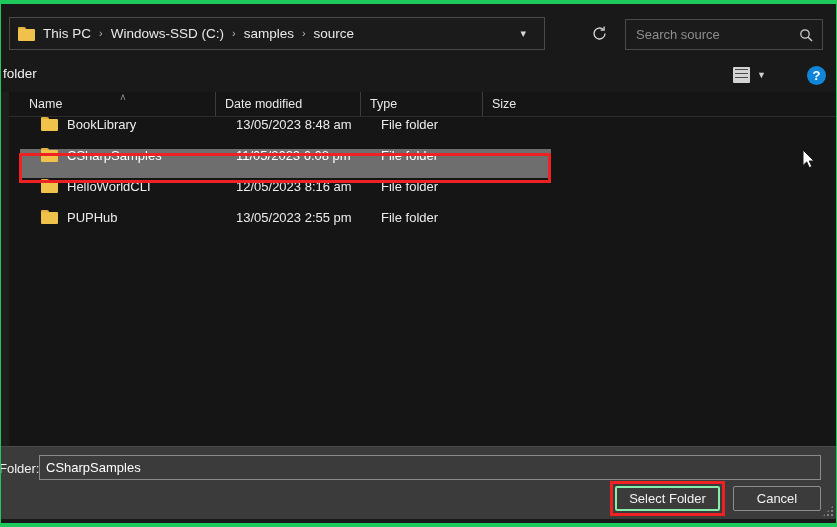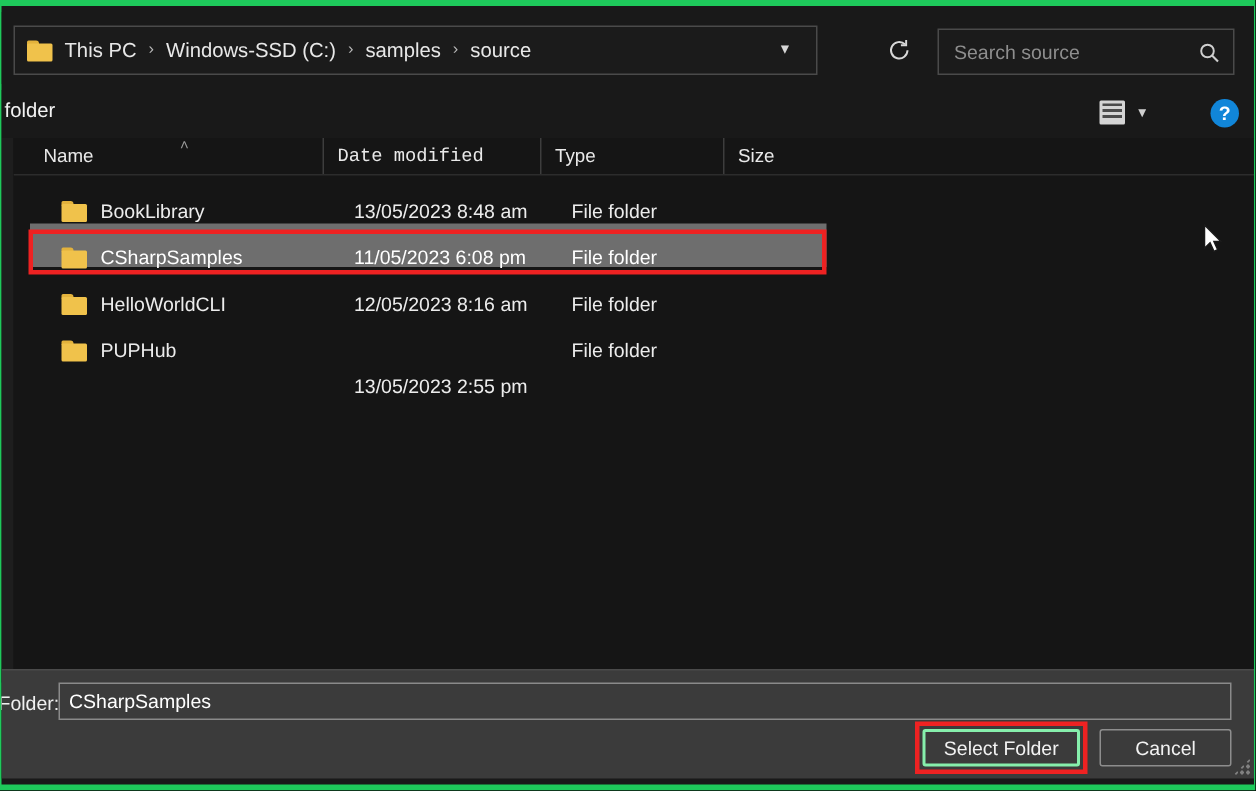--- a/index.html
+++ b/index.html
@@ -222,21 +222,21 @@
 
   .file-row {
     position: relative;
     height: 31px;
     cursor: default;
   }
   .file-row .cell {
     position: absolute;
     top: 0; height: 31px;
     display: flex;
-    align-items: flex-end;
+    align-items: flex-start;
     font-size: 13px;
     color: #ececec;
     white-space: nowrap;
     padding-left: 12px;
   }
   .file-row.selected .row-bg {
     position: absolute;
     left: 11px; top: 1px;
     width: 531px; height: 29px;
     background: #6e6e6e;
@@ -405,21 +405,21 @@
   </div>
 
   <div id="nav-pane"></div>
 
   <div id="file-list-area">
     <div id="column-header">
         <div class="col-head" style="left: 11px; width: 206px;">
           <span>Name</span>
         </div>
         <span id="sort-caret">˄</span>
-        <div class="col-head divided" style="left: 206px; width: 145px; font-family: Liberation Mono, monospace;">
+        <div class="col-head divided" style="left: 206px; width: 145px;">
           <span>Date modified</span>
         </div>
         <div class="col-head divided" style="left: 351px; width: 122px;">
           <span>Type</span>
         </div>
         <div class="col-head divided" style="left: 473px; width: 80px;">
           <span>Size</span>
         </div>
       </div>
     <div id="file-rows">
@@ -449,21 +449,21 @@
           </div>
           <div class="cell" style="left: 215px;">12/05/2023 8:16 am</div>
           <div class="cell" style="left: 360px;">File folder</div>
           <div class="cell" style="left: 482px;"></div>
         </div>
         <div class="file-row">
           <div class="cell" style="left: 20px;">
             <span class="row-folder-icon"></span>
             <span>PUPHub</span>
           </div>
-          <div class="cell" style="left: 215px; margin-top: 24px;">13/05/2023 2:55 pm</div>
+          <div class="cell" style="left: 215px;">13/05/2023 2:55 pm</div>
           <div class="cell" style="left: 360px;">File folder</div>
           <div class="cell" style="left: 482px;"></div>
         </div>
       </div>
   </div>
 
   <div id="selection-annotation"></div>
 
   <div id="bottom-pane">
     <span id="folder-field-label">Folder:</span>

